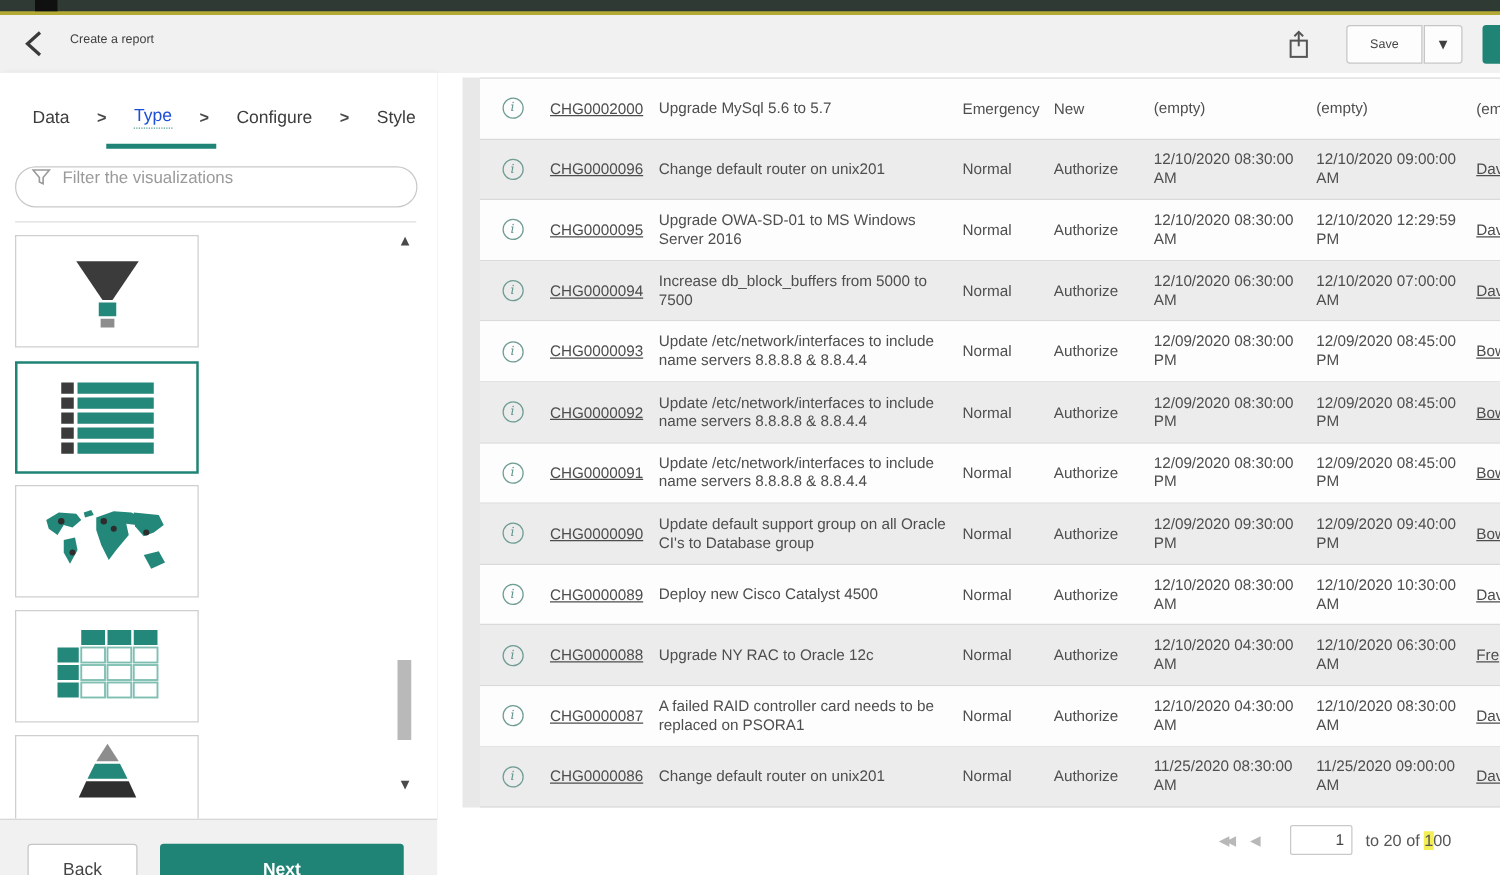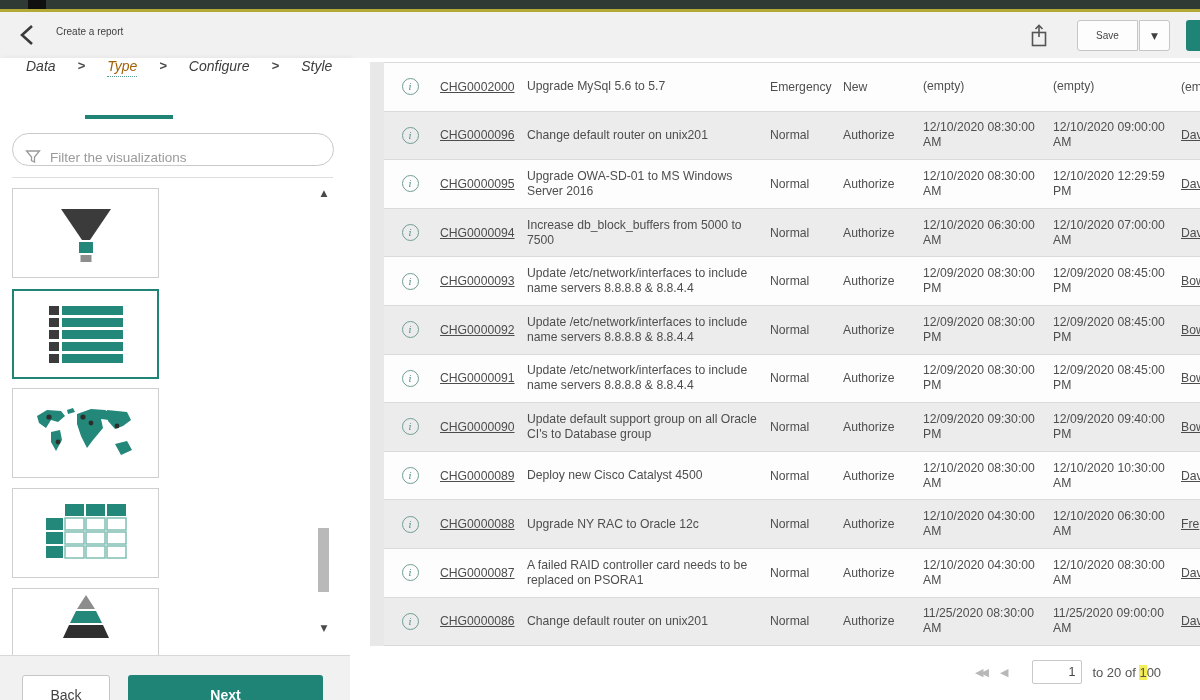--- a/index.html
+++ b/index.html
@@ -10,26 +10,26 @@
   .top-notch{position:absolute;left:28px;top:0;width:18px;height:9px;background:#101010;}
   .app-header{position:absolute;left:0;top:12px;width:1200px;height:46px;background:#f1f1f1;border-bottom:1px solid #d5d5d5;}
   .back-btn{position:absolute;left:18px;top:11px;width:24px;height:24px;background:none;border:none;cursor:pointer;padding:0;}
   .app-title{position:absolute;left:56px;top:14px;font-size:10px;color:#3f3f3f;}
   .share-btn{position:absolute;left:1028px;top:10px;width:26px;height:28px;background:none;border:none;padding:0;}
   .save-btn{position:absolute;left:1077px;top:8px;width:61px;height:31px;background:#fdfdfd;border:1px solid #c6c6c6;border-radius:3px 0 0 3px;font-size:10px;color:#454545;font-family:inherit;}
   .save-caret-btn{position:absolute;left:1139px;top:8px;width:31px;height:31px;background:#fdfdfd;border:1px solid #c6c6c6;border-radius:0 3px 3px 0;font-size:9px;color:#3f3f3f;font-family:"DejaVu Sans",sans-serif;}
   .edge-primary-btn{position:absolute;left:1186px;top:8px;width:14px;height:31px;background:#1f8476;border:none;border-radius:3px 0 0 3px;}
   
   .left-panel{position:absolute;left:0;top:58px;width:350px;height:597px;background:#fff;border-right:1px solid #cfcfcf;box-shadow:2px 0 5px rgba(0,0,0,.07);}
-  .steps{position:absolute;left:26px;top:0;height:70px;display:flex;align-items:flex-start;gap:22px;font-size:14px;color:#3c3c3c;font-style:italic;}
+  .steps{position:absolute;left:26px;top:0;height:70px;display:flex;align-items:center;gap:22px;font-size:14px;color:#3c3c3c;}
   .step{cursor:pointer;}
-  .step.active{color:#a16207;border-bottom:1px dotted #55a093;padding-bottom:2px;}
+  .step.active{color:#1d4ed8;border-bottom:1px dotted #55a093;padding-bottom:2px;}
   .step-chev{color:#4a4a4a;font-weight:bold;font-size:13px;}
   .active-bar{position:absolute;left:85px;top:57px;width:88px;height:4px;background:#1f8476;}
-  .filter{position:absolute;left:12px;top:75px;width:322px;height:33px;border:1px solid #c9c9c9;border-radius:17px;background:#fff;display:flex;align-items:flex-end;gap:9px;box-sizing:border-box;padding:0 12px;}
+  .filter{position:absolute;left:12px;top:75px;width:322px;height:33px;border:1px solid #c9c9c9;border-radius:17px;background:#fff;display:flex;align-items:flex-start;gap:9px;box-sizing:border-box;padding:0 12px;}
   .filter-ph{color:#9a9a9a;font-size:13.5px;}
   .panel-sep{position:absolute;left:12px;top:119px;width:321px;height:1px;background:#dedede;}
   .viz-list{position:absolute;left:0;top:122px;width:350px;height:475px;overflow:hidden;}
   .viz{position:absolute;left:12px;width:147px;height:90px;background:#fff;border:1px solid #cfcfcf;box-sizing:border-box;display:flex;align-items:center;justify-content:center;cursor:pointer;}
   .viz.selected{border:2px solid #1f8476;}
   .viz1{top:8px;}.viz2{top:109px;}.viz3{top:208px;}.viz4{top:308px;}.viz5{top:408px;}
   .vs-up,.vs-down{position:absolute;left:316px;width:16px;text-align:center;font-size:9px;color:#4a4a4a;font-family:"DejaVu Sans",sans-serif;cursor:pointer;}
   .vs-up{top:130px;}.vs-down{top:565px;}
   .vs-thumb{position:absolute;left:318px;top:470px;width:11px;height:64px;background:#b9b9b9;cursor:pointer;}
   .panel-footer{position:absolute;left:0;top:655px;width:350px;height:45px;background:#f1f1f1;border-top:1px solid #d8d8d8;}

